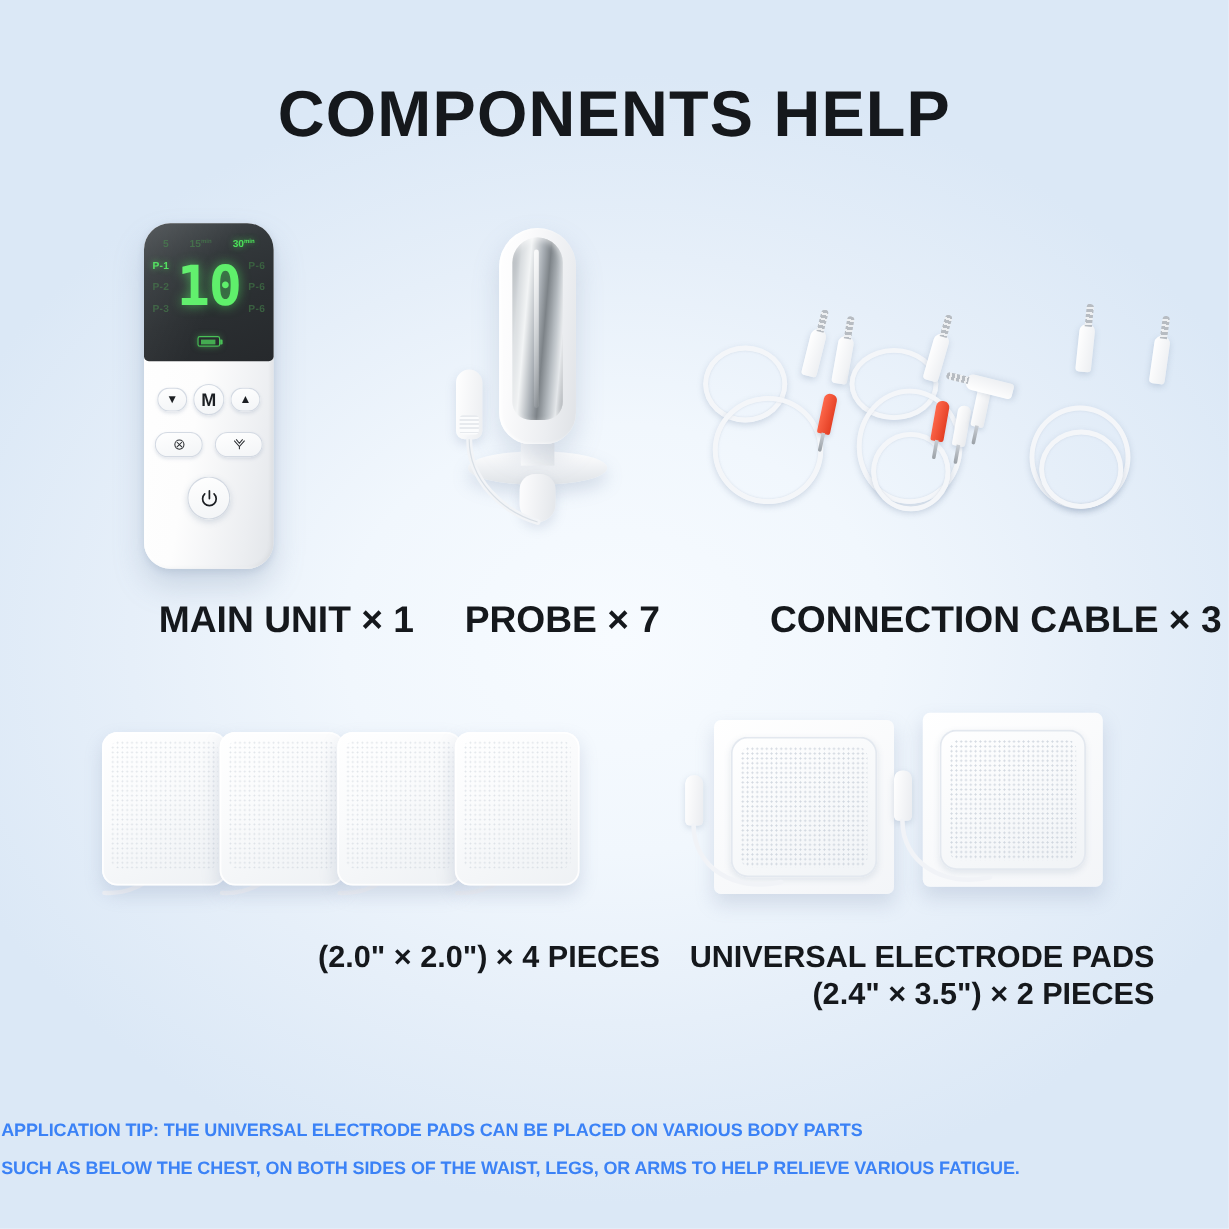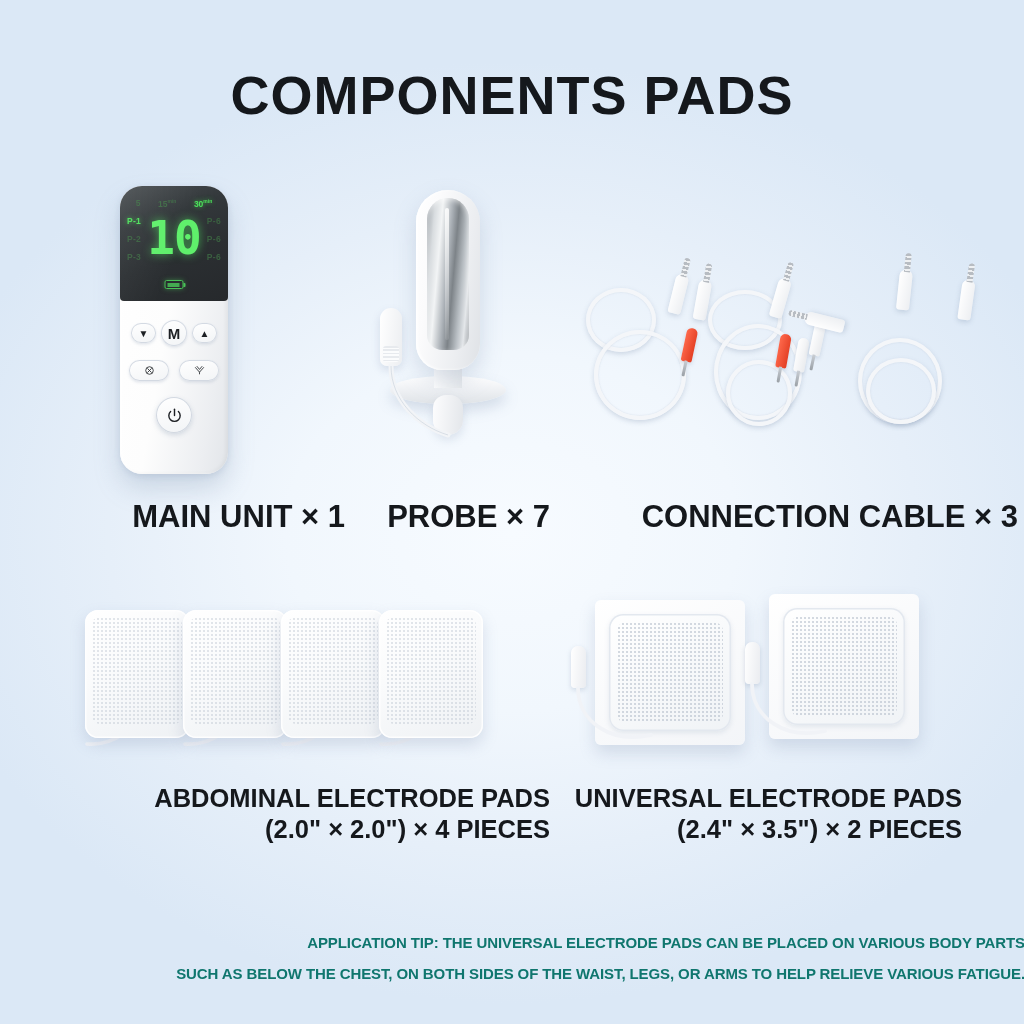--- a/index.html
+++ b/index.html
@@ -201,29 +201,29 @@
     background-size:4px 4px;
   }
   .lead {
     position:absolute; width:15px; height:42px; border-radius:7px 7px 4px 4px;
     background:linear-gradient(95deg,#ffffff,#eaecf0);
     box-shadow:0 2px 5px rgba(120,140,170,.28);
   }
 
   
   .footer {
-    position:absolute; left:1px; top:928px; width:100%; text-align:right;
-    font-size:15px; font-weight:bold; color:#0f766e; line-height:2.05;
+    position:absolute; left:1px; top:928px; width:100%; text-align:left;
+    font-size:15px; font-weight:bold; color:#3b82f6; line-height:2.05;
     letter-spacing:-.1px;
   }
 </style>
 </head>
 <body>
 
-<div class="title">COMPONENTS PADS</div>
+<div class="title">COMPONENTS HELP</div>
 
 <div class="cell unit">
   <div class="unit-body"></div>
 
   <div class="screen">
     <div class="timer-row">
       <span class="t-dim"><span>5</span></span>
       <span class="t-dim"><span>15</span><span class="t-unit">min</span></span>
       <span class="t-on"><span>30</span><span class="t-unit">min</span></span>
     </div>
@@ -367,21 +367,20 @@
   </div>
   <div class="lead" style="left:6px;  top:54px;"></div>
   <div class="lead" style="left:180px;top:50px;"></div>
   <svg width="370" height="175" style="position:absolute;left:0;top:0;">
     <path d="M13 96 C 13 130, 46 152, 86 143" stroke="#f1f3f7" stroke-width="3.8" fill="none" stroke-linecap="round"></path>
     <path d="M187 92 C 187 126, 220 148, 260 139" stroke="#f1f3f7" stroke-width="3.8" fill="none" stroke-linecap="round"></path>
   </svg>
 </div>
 
 <div class="caption row2-caption" style="left:30px; width:520px;">
-  <div>ABDOMINAL ELECTRODE PADS</div>
   <div>(2.0" × 2.0") × 4 PIECES</div>
 </div>
 <div class="caption row2-caption" style="left:492px;width:470px;">
   <div>UNIVERSAL ELECTRODE PADS</div>
   <div>(2.4" × 3.5") × 2 PIECES</div>
 </div>
 
 <div class="footer">
   <div>APPLICATION TIP: THE UNIVERSAL ELECTRODE PADS CAN BE PLACED ON VARIOUS BODY PARTS</div>
   <div>SUCH AS BELOW THE CHEST, ON BOTH SIDES OF THE WAIST, LEGS, OR ARMS TO HELP RELIEVE VARIOUS FATIGUE.</div>

